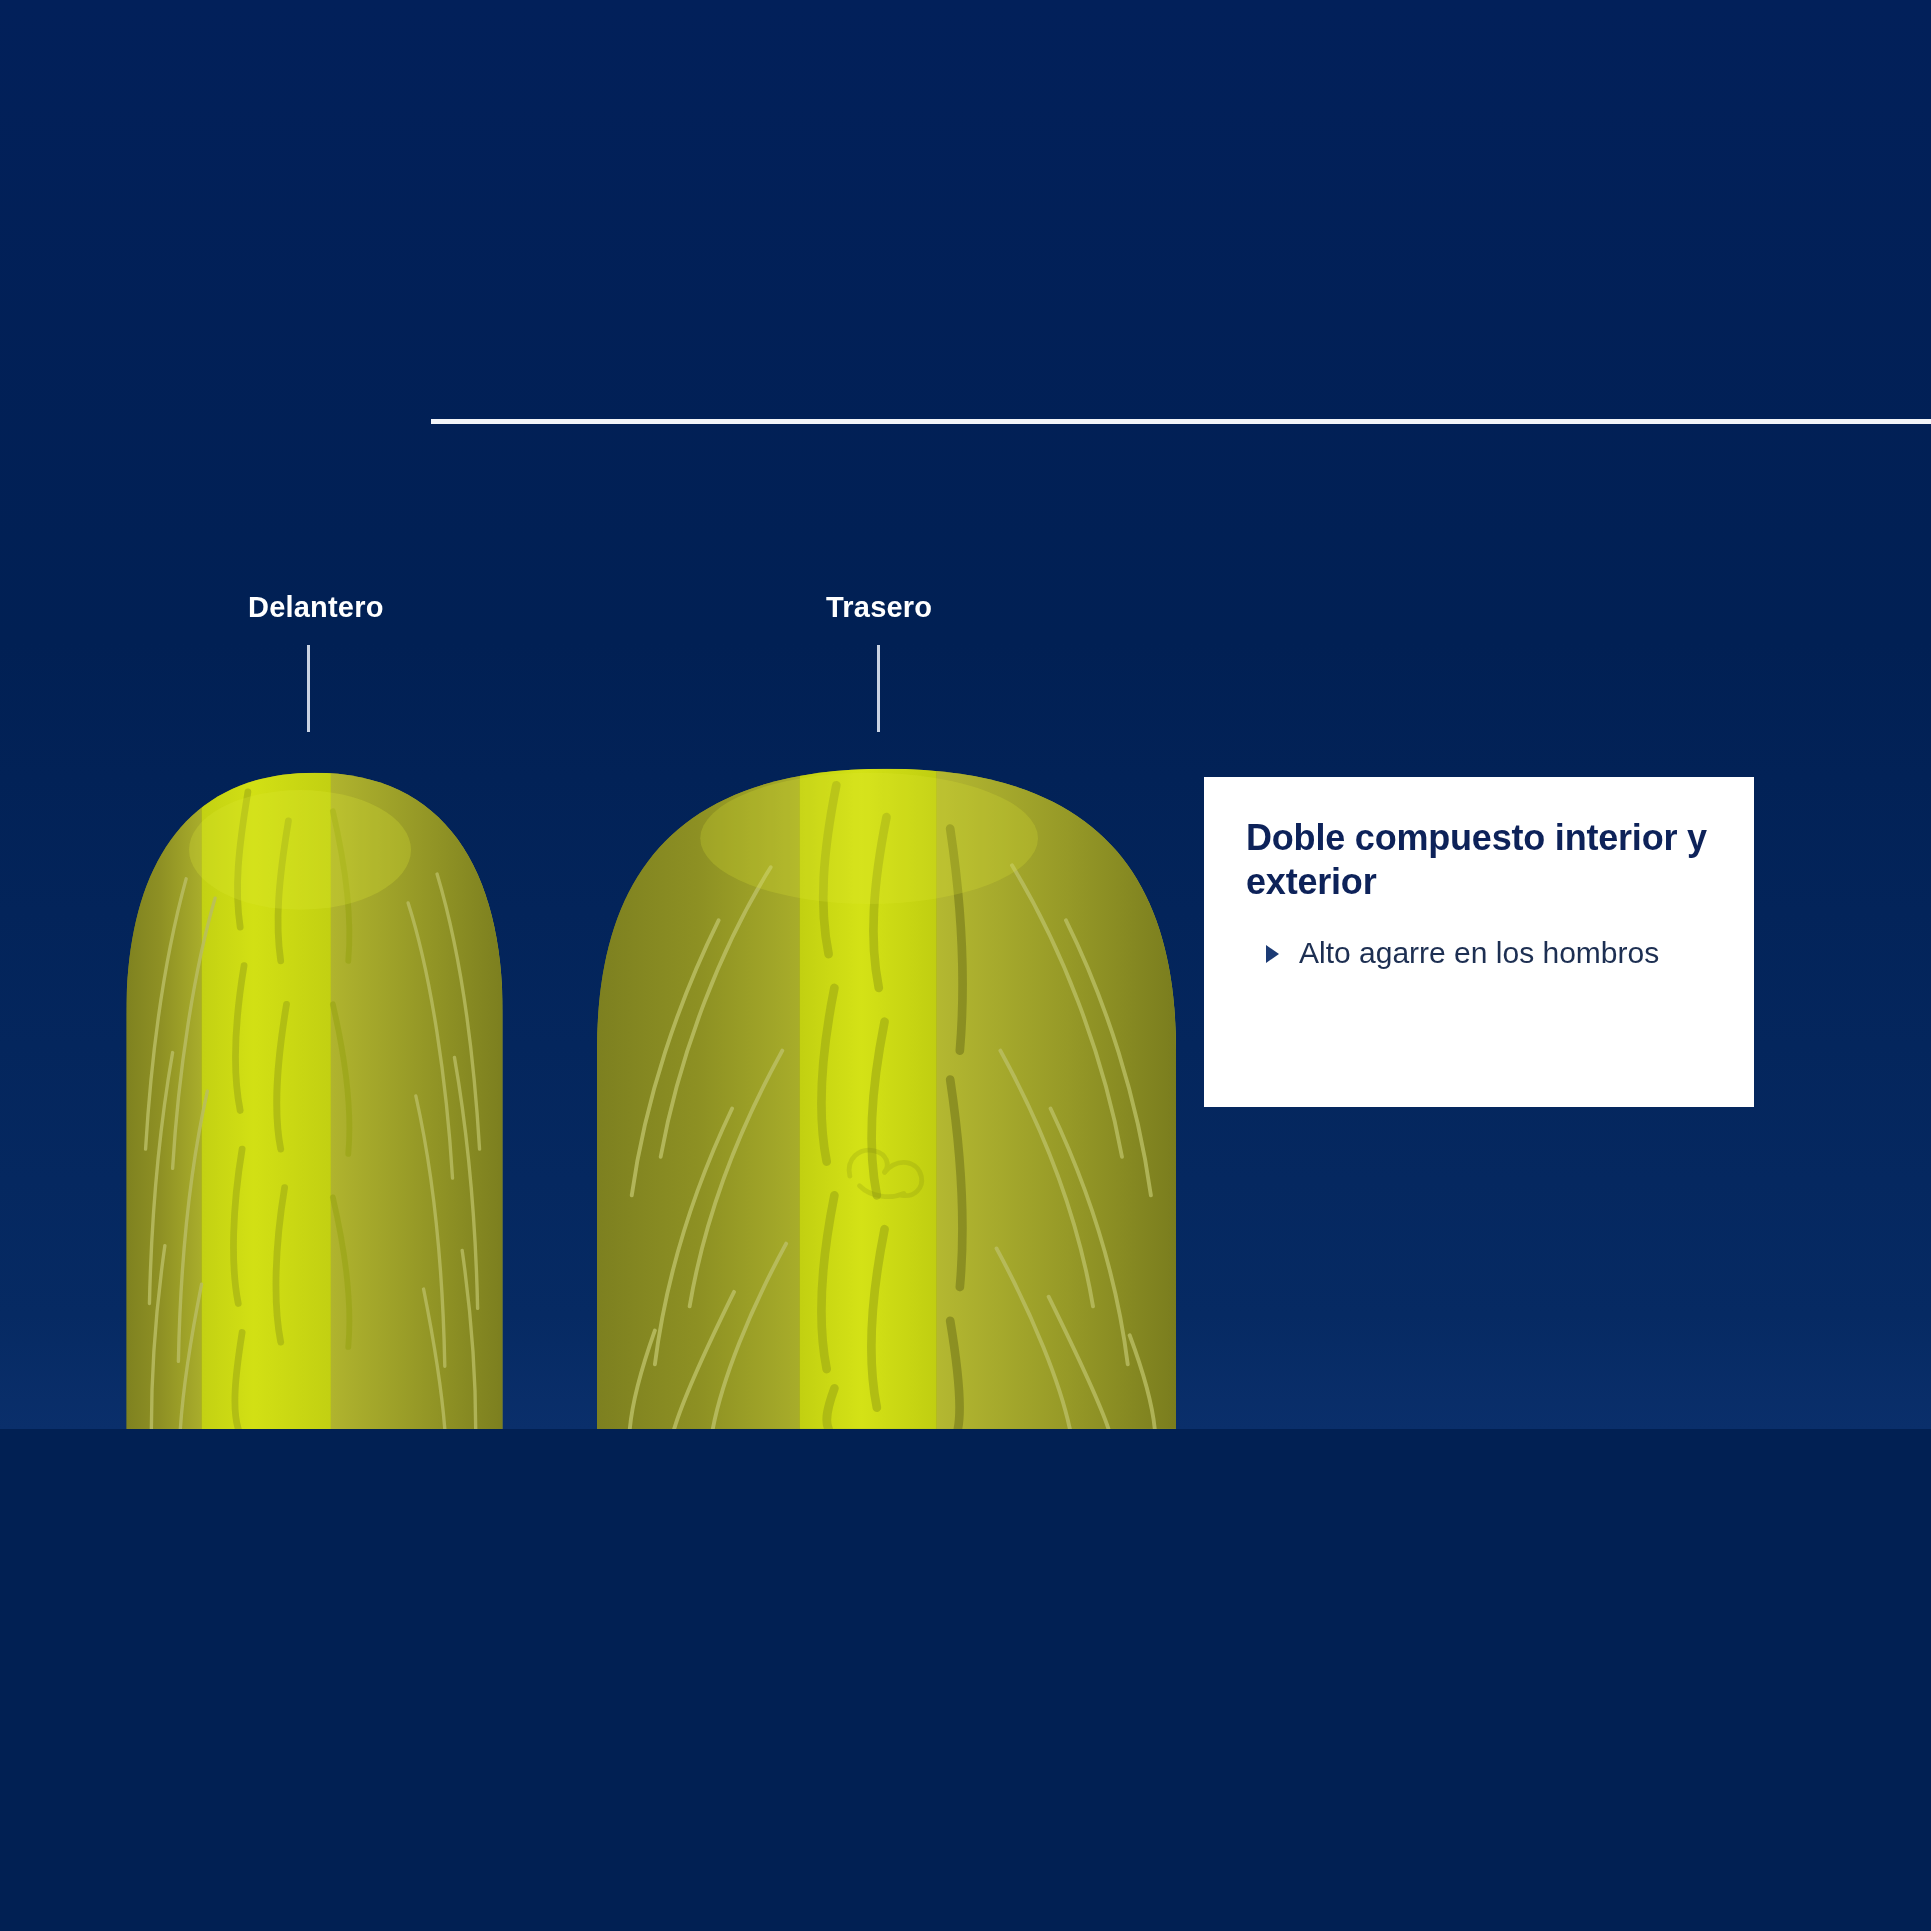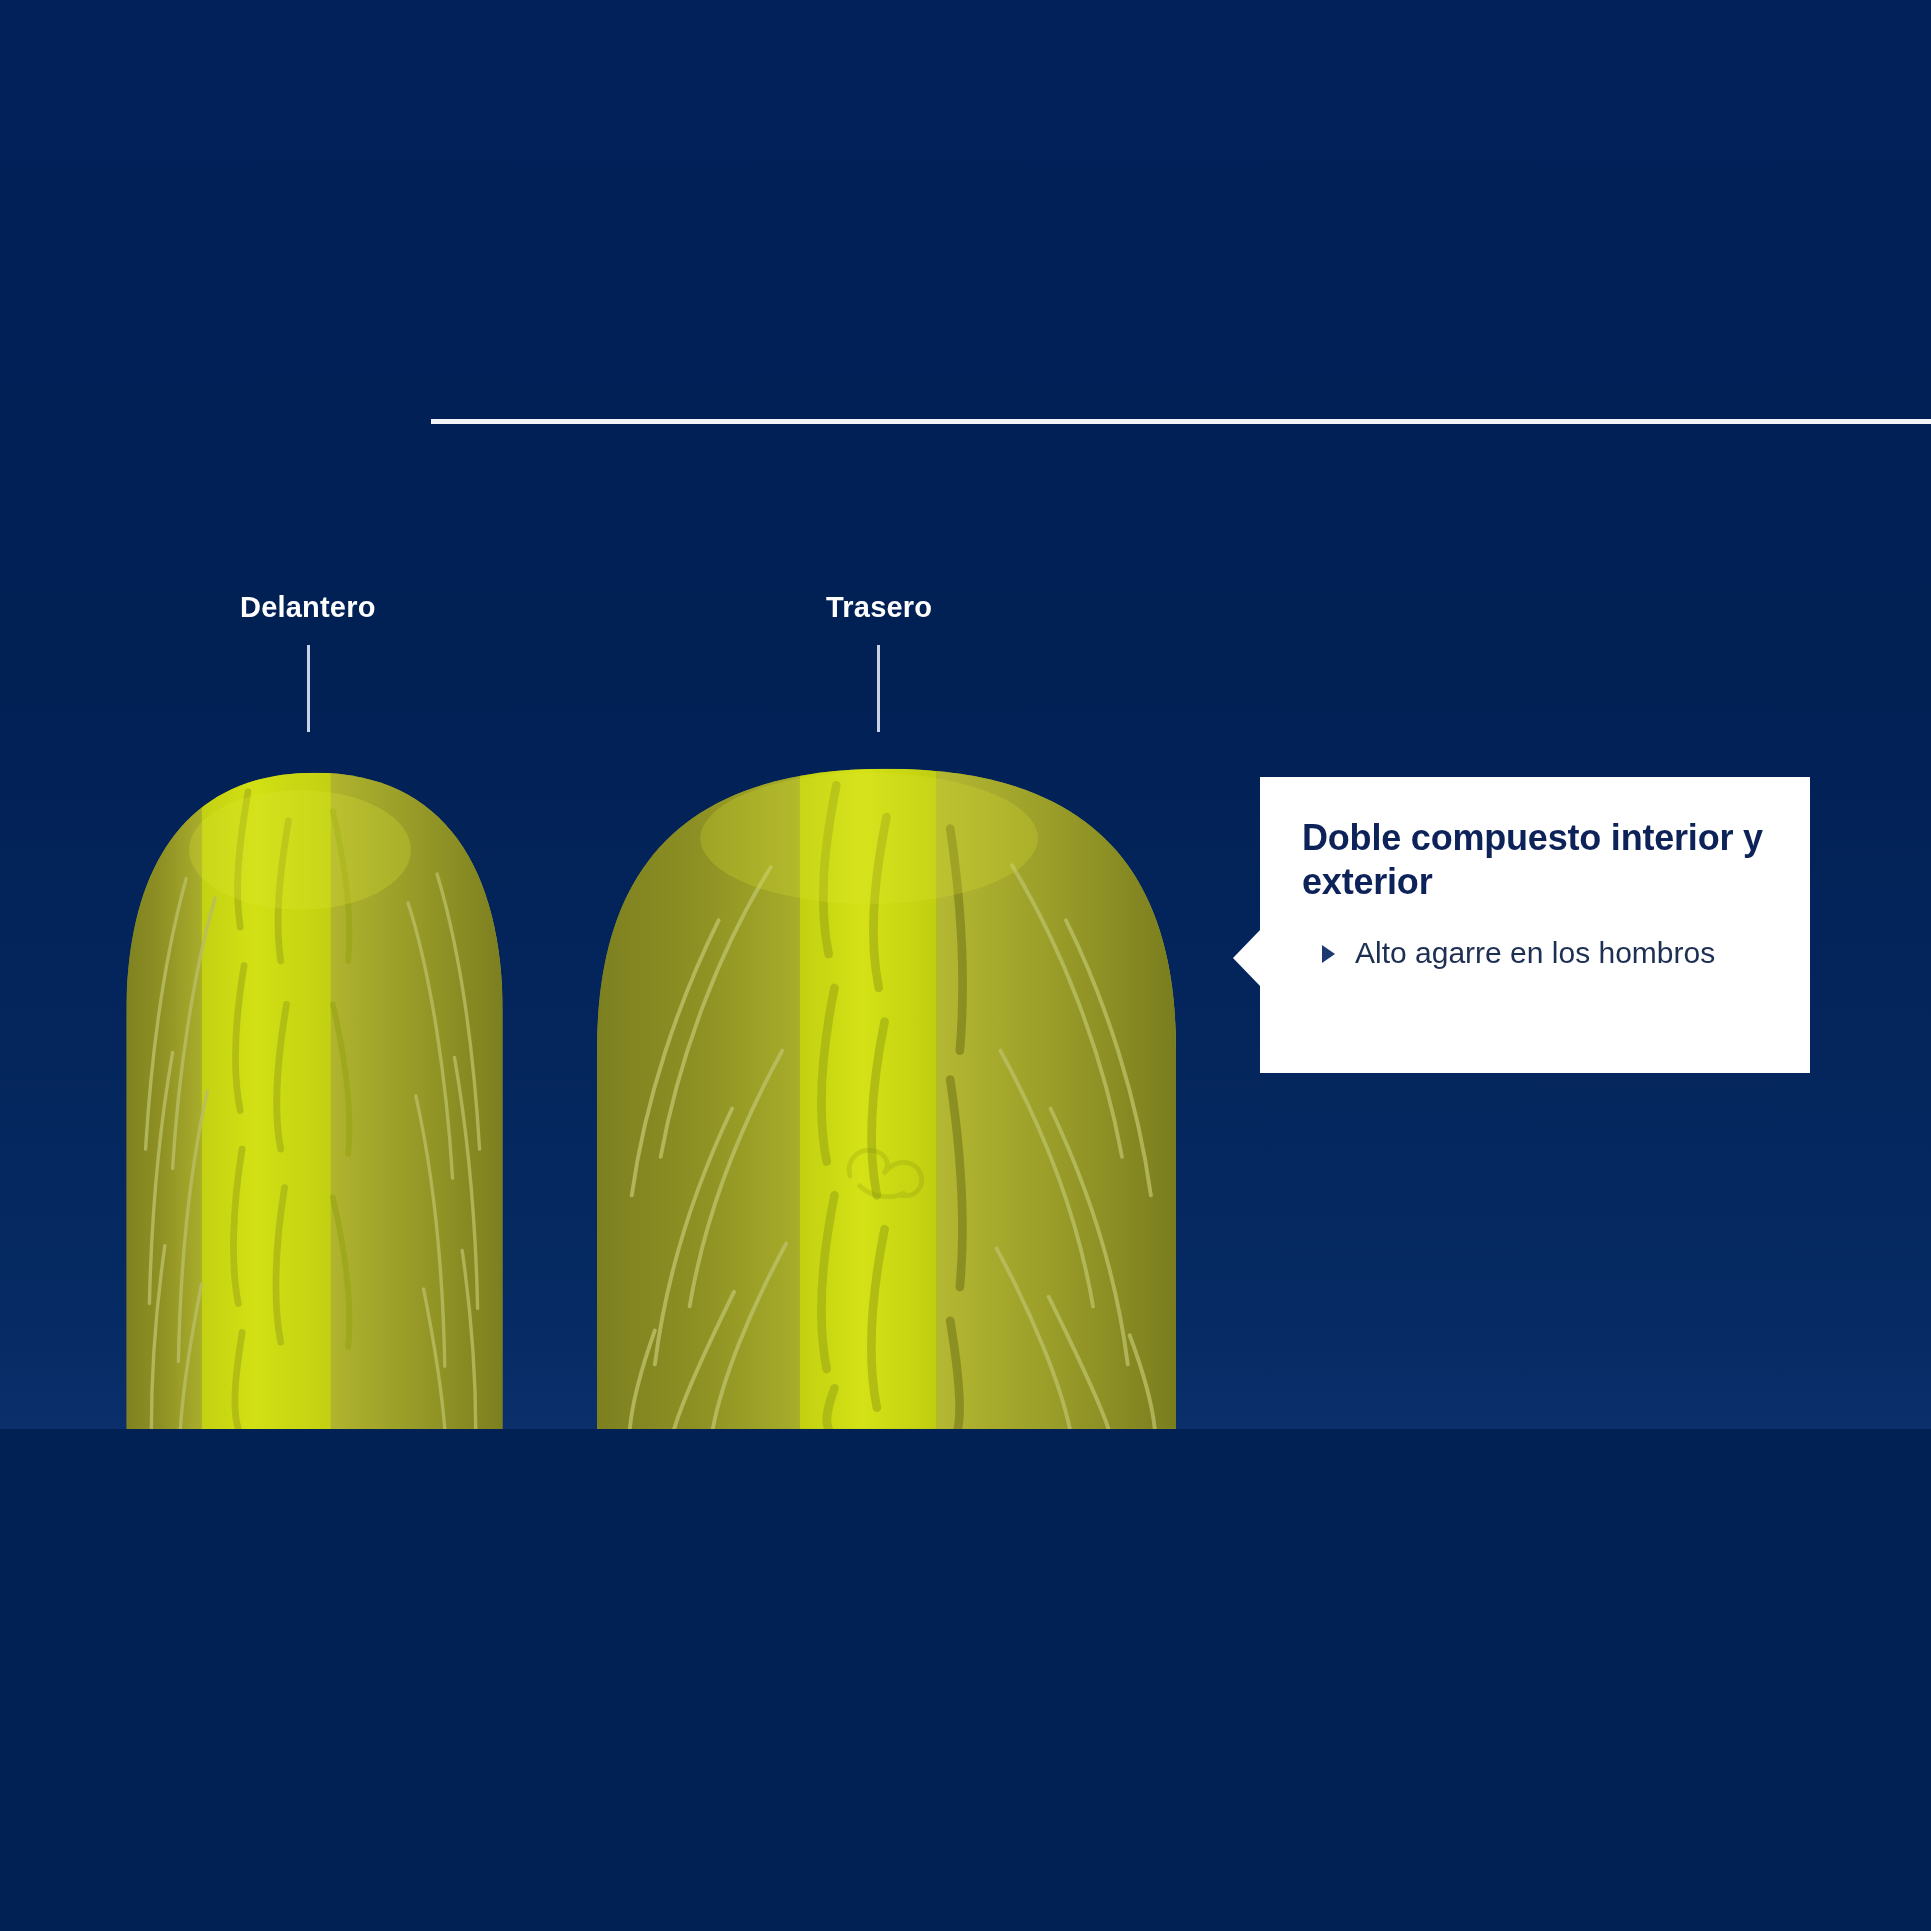--- a/index.html
+++ b/index.html
@@ -42,45 +42,45 @@
 
   
   .tire-label {
     position: absolute;
     color: #ffffff;
     font-size: 29px;
     font-weight: bold;
     letter-spacing: 0.2px;
     white-space: nowrap;
   }
-  .label-front { left: 240px; top: 591px; }
+  .label-front { left: 248px; top: 591px; }
   .label-rear  { left: 826px; top: 591px; }
 
   .leader {
     position: absolute;
     width: 2.9px;
     background: #c9d2e2;
   }
   .leader-front { left: 307px; top: 645px; height: 87px; }
   .leader-rear  { left: 877px; top: 645px; height: 87px; }
 
   
   .tire {
     position: absolute;
     overflow: hidden;
   }
   .tire svg { display:block; }
 
   
   .callout {
     position: absolute;
-    left: 1260px;
+    left: 1204px;
     top: 777px;
     width: 550px;
-    height: 296px;
+    height: 330px;
     background: #ffffff;
     box-sizing: border-box;
     padding: 39px 42px 0 42px;
   }
   .callout-pointer {
     position: absolute;
     left: 1233px;
     top: 929px;
     width: 0; height: 0;
     border-top: 29px solid transparent;

